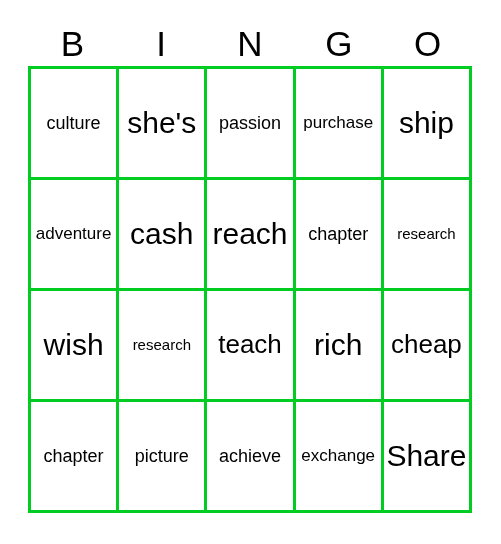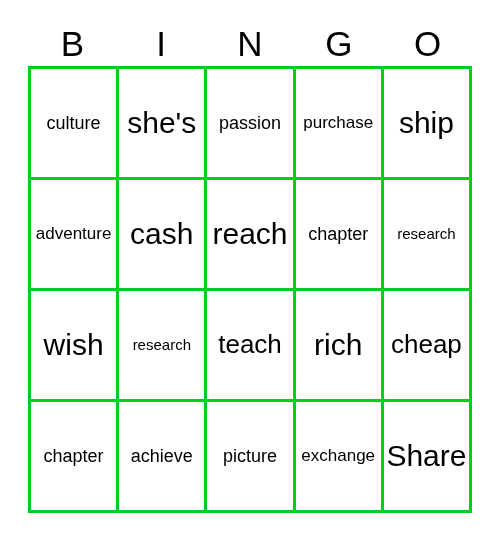--- a/index.html
+++ b/index.html
@@ -158,24 +158,24 @@
       <div class="grid-cell">
           <span class="cell-text size-xl">cheap</span>
         </div>
     </div>
 
     <div class="grid-row">
       <div class="grid-cell">
           <span class="cell-text size-m">chapter</span>
         </div>
       <div class="grid-cell">
-          <span class="cell-text size-m">achieve</span>
+          <span class="cell-text size-m">picture</span>
         </div>
       <div class="grid-cell">
-          <span class="cell-text size-m">picture</span>
+          <span class="cell-text size-m">achieve</span>
         </div>
       <div class="grid-cell">
           <span class="cell-text size-xs">exchange</span>
         </div>
       <div class="grid-cell">
           <span class="cell-text size-xxl">Share</span>
         </div>
     </div>
 
   </div>

